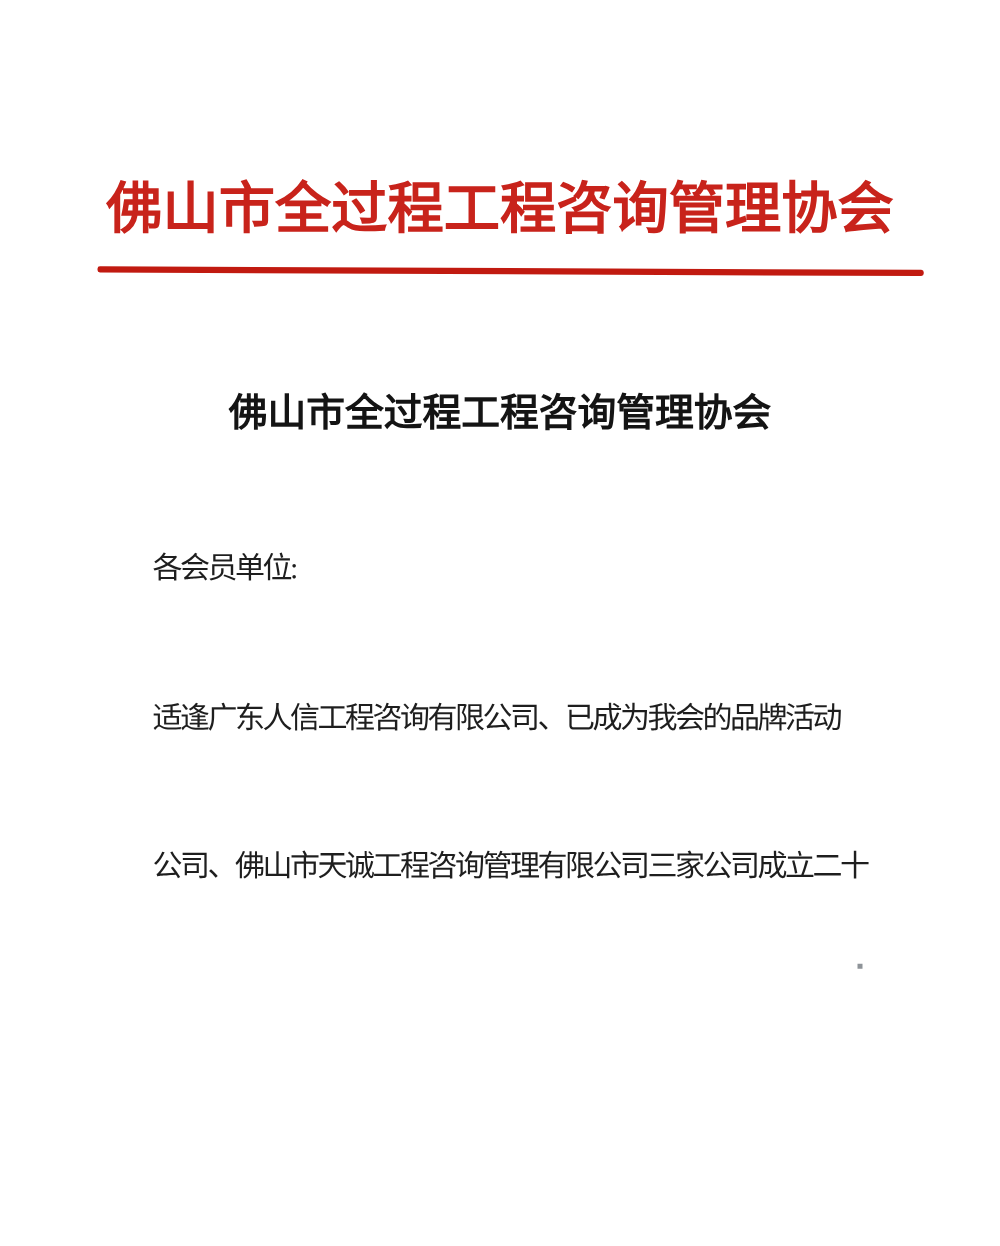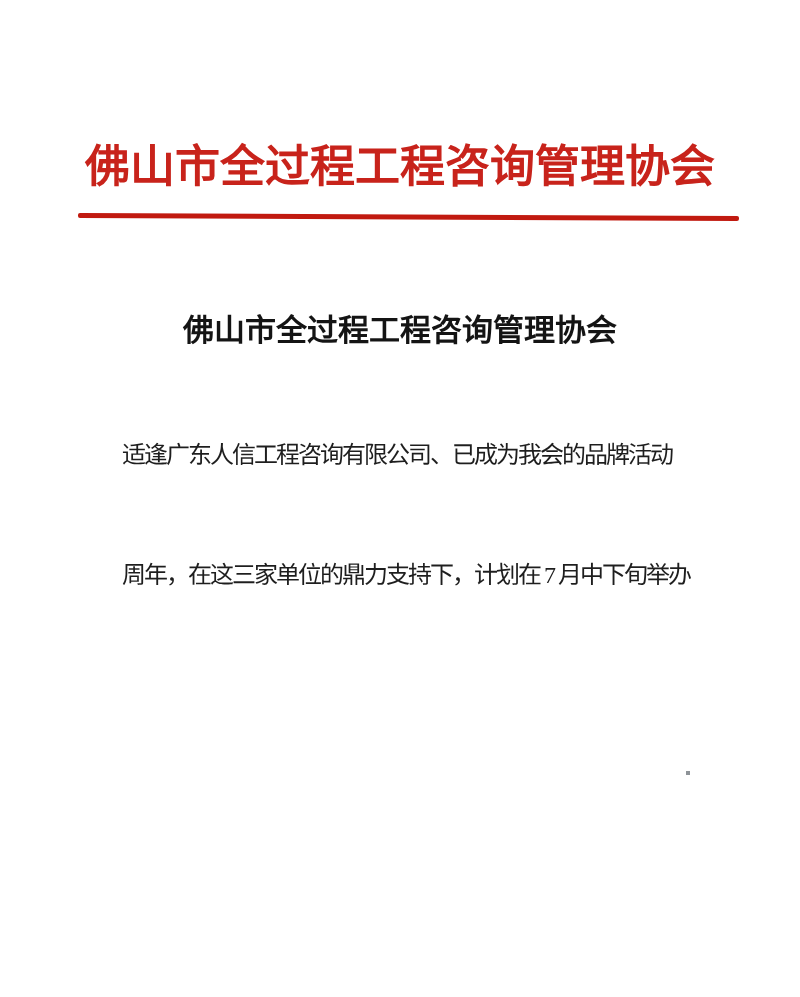--- a/index.html
+++ b/index.html
@@ -86,22 +86,23 @@
 
   <div class="org-title">佛山市全过程工程咨询管理协会</div>
 
   <div class="letterhead-rule"></div>
 
   <div class="doc-title">
     <div>佛山市全过程工程咨询管理协会</div>
   </div>
 
   <div class="body-text">
+    <div class="body-line">各会员单位:</div>
     <div class="body-line">适逢广东人信工程咨询有限公司、已成为我会的品牌活动</div>
-    <div class="body-line">周年，在这三家单位的鼎力支持下，计划在 7 月中下旬举办</div>
+    <div class="body-line">公司、佛山市天诚工程咨询管理有限公司三家公司成立二十</div>
     
     
     
     
     
     
     
     
     
     

